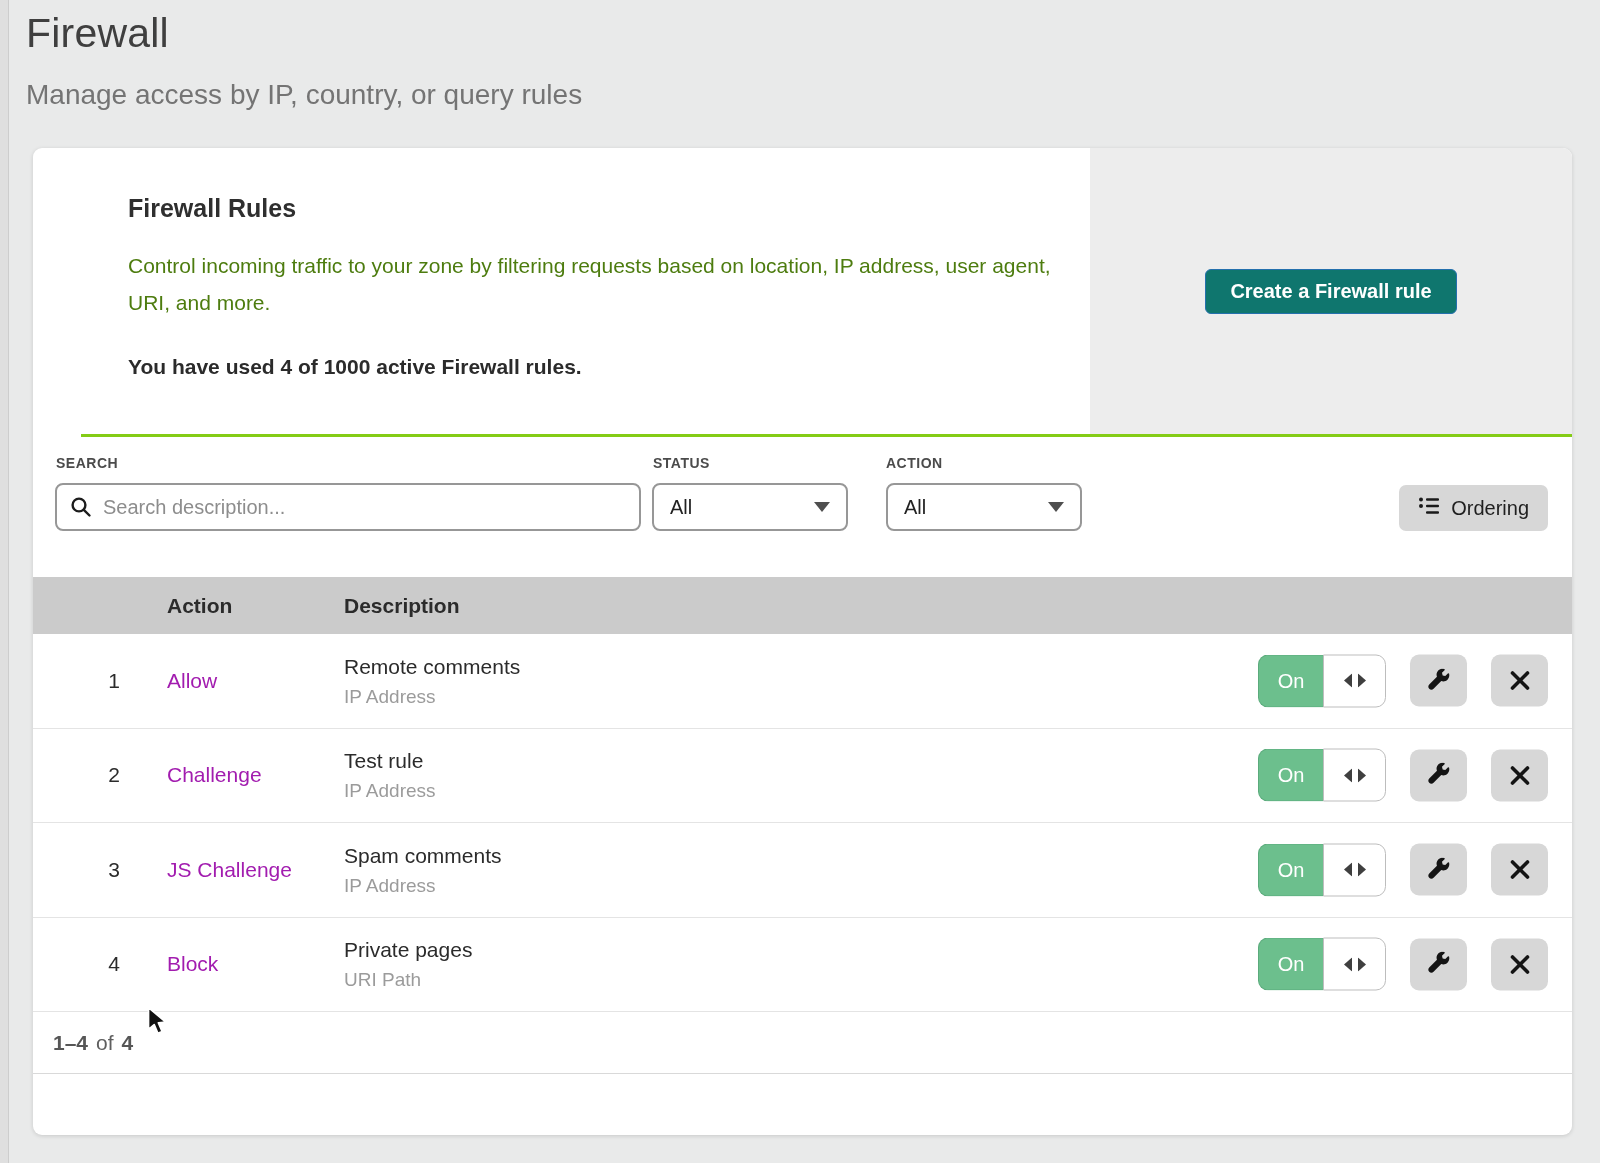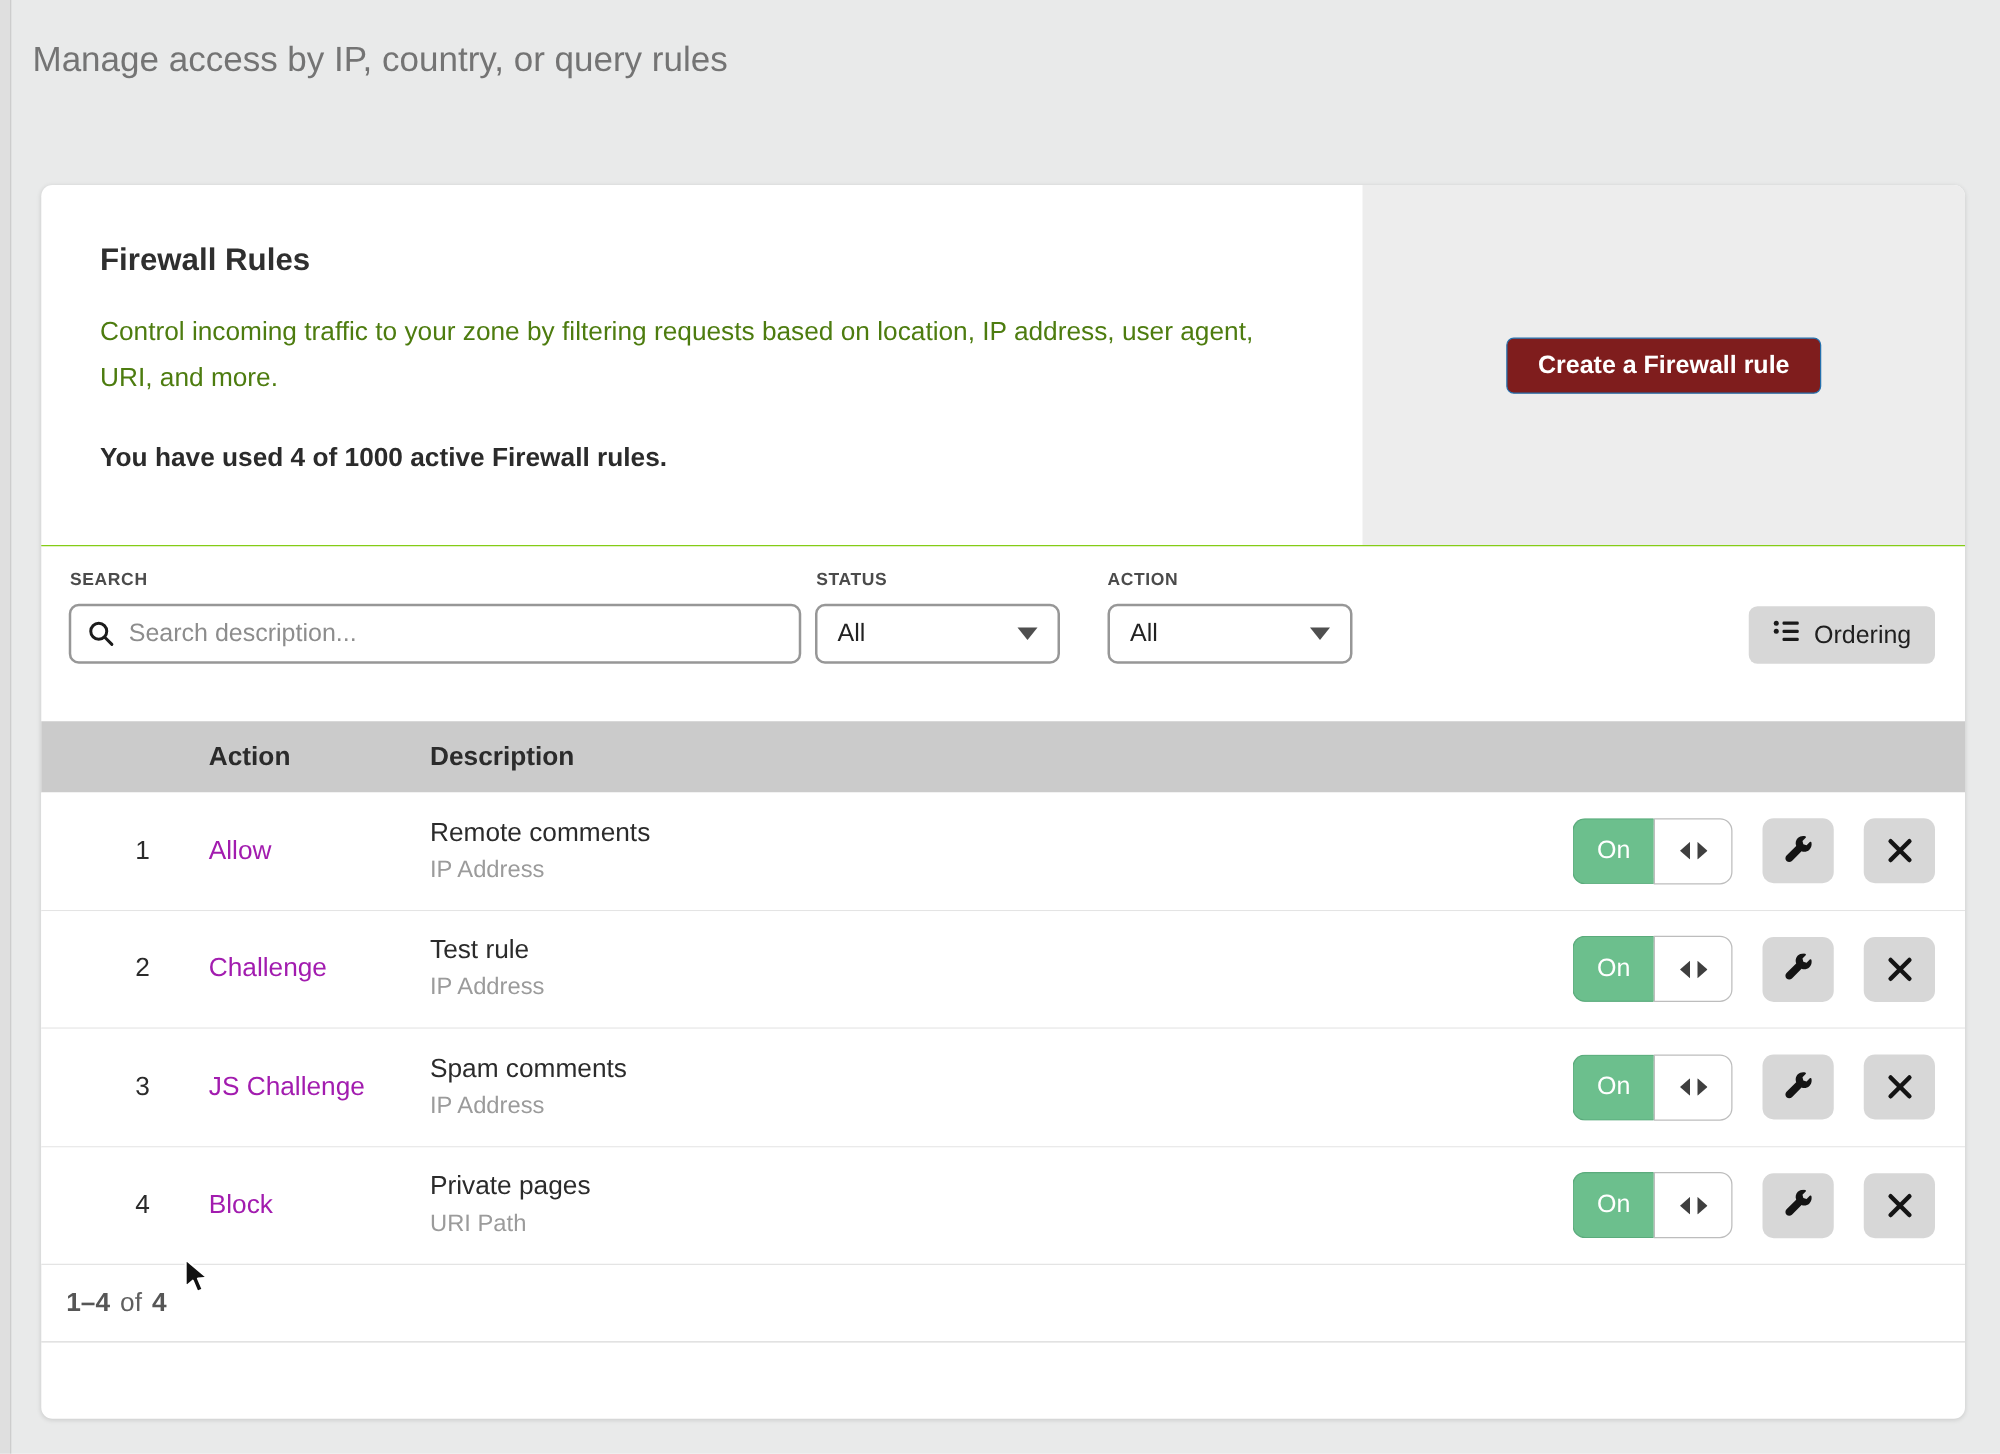--- a/index.html
+++ b/index.html
@@ -19,33 +19,33 @@
   .page-header { position:absolute; left:26px; top:10px; }
   .page-header h1 { font-size:41px; font-weight:500; color:#3f3f3f; letter-spacing:.2px; }
   .page-header .subtitle { margin-top:22px; font-size:28px; font-weight:400; color:#747474; }
   
   .card {
     position:absolute; left:33px; top:148px; width:1539px; height:987px;
     background:#fff; border-radius:9px;
     box-shadow:0 1px 4px rgba(0,0,0,.14);
   }
   
-  .overview { display:flex; height:289px; border-bottom:1px solid #84cc16; }
+  .overview { display:flex; height:289px; border-bottom:3px solid #84cc16;margin-left:48px; }
   .overview-main { flex:1; padding:46px 0 0 47px; }
   .overview-main h2 { font-size:25px; font-weight:600; color:#2f2f2f; }
   .overview-main p.desc {
     margin-top:24px; font-size:21px; color:#4d7c0f; line-height:37px; max-width:960px; font-weight:400;
   }
   .overview-main p.usage { margin-top:34px; font-size:21px; font-weight:700; color:#2b2b2b; }
   .overview-side {
     width:482px; background:#ededed; border-top-right-radius:9px;
     display:flex; align-items:center; justify-content:center;
   }
   .btn-primary {
-    background:#7f1d1d; color:#fff; border:1px solid #2470ad; border-radius:6px;
+    background:#0f766e; color:#fff; border:1px solid #2470ad; border-radius:6px;
     font-family:inherit; font-size:20px; font-weight:700; padding:10px 24px; cursor:pointer;
   }
   
   .filters { position:relative; height:140px; }
   .filter-label {
     position:absolute; top:18px; font-size:14px; font-weight:700; color:#4b4b4b; letter-spacing:.5px;
   }
   .f-search-label { left:23px; }
   .f-status-label { left:620px; }
   .f-action-label { left:853px; }
@@ -110,20 +110,21 @@
   .help-link { display:flex; align-items:center; gap:9px; font-size:22px; color:#2c7cb5; text-decoration:none; cursor:pointer; }
   .help-arrow { width:0; height:0; border-top:9px solid transparent; border-bottom:9px solid transparent; border-left:12px solid #2c7cb5; }
   .cursor { position:absolute; left:147px; top:1006px; pointer-events:none; z-index:50; }
 </style>
 </head>
 <body>
 
 <div class="left-edge"></div>
 
 <header class="page-header">
+  <h1>Firewall</h1>
   <div class="subtitle">Manage access by IP, country, or query rules</div>
 </header>
 
 <div class="card">
 
   <section class="overview">
     <div class="overview-main">
       <h2>Firewall Rules</h2>
       <p class="desc">Control incoming traffic to your zone by filtering requests based on location, IP address, user agent, URI, and more.</p>
       <p class="usage">You have used 4 of 1000 active Firewall rules.</p>

